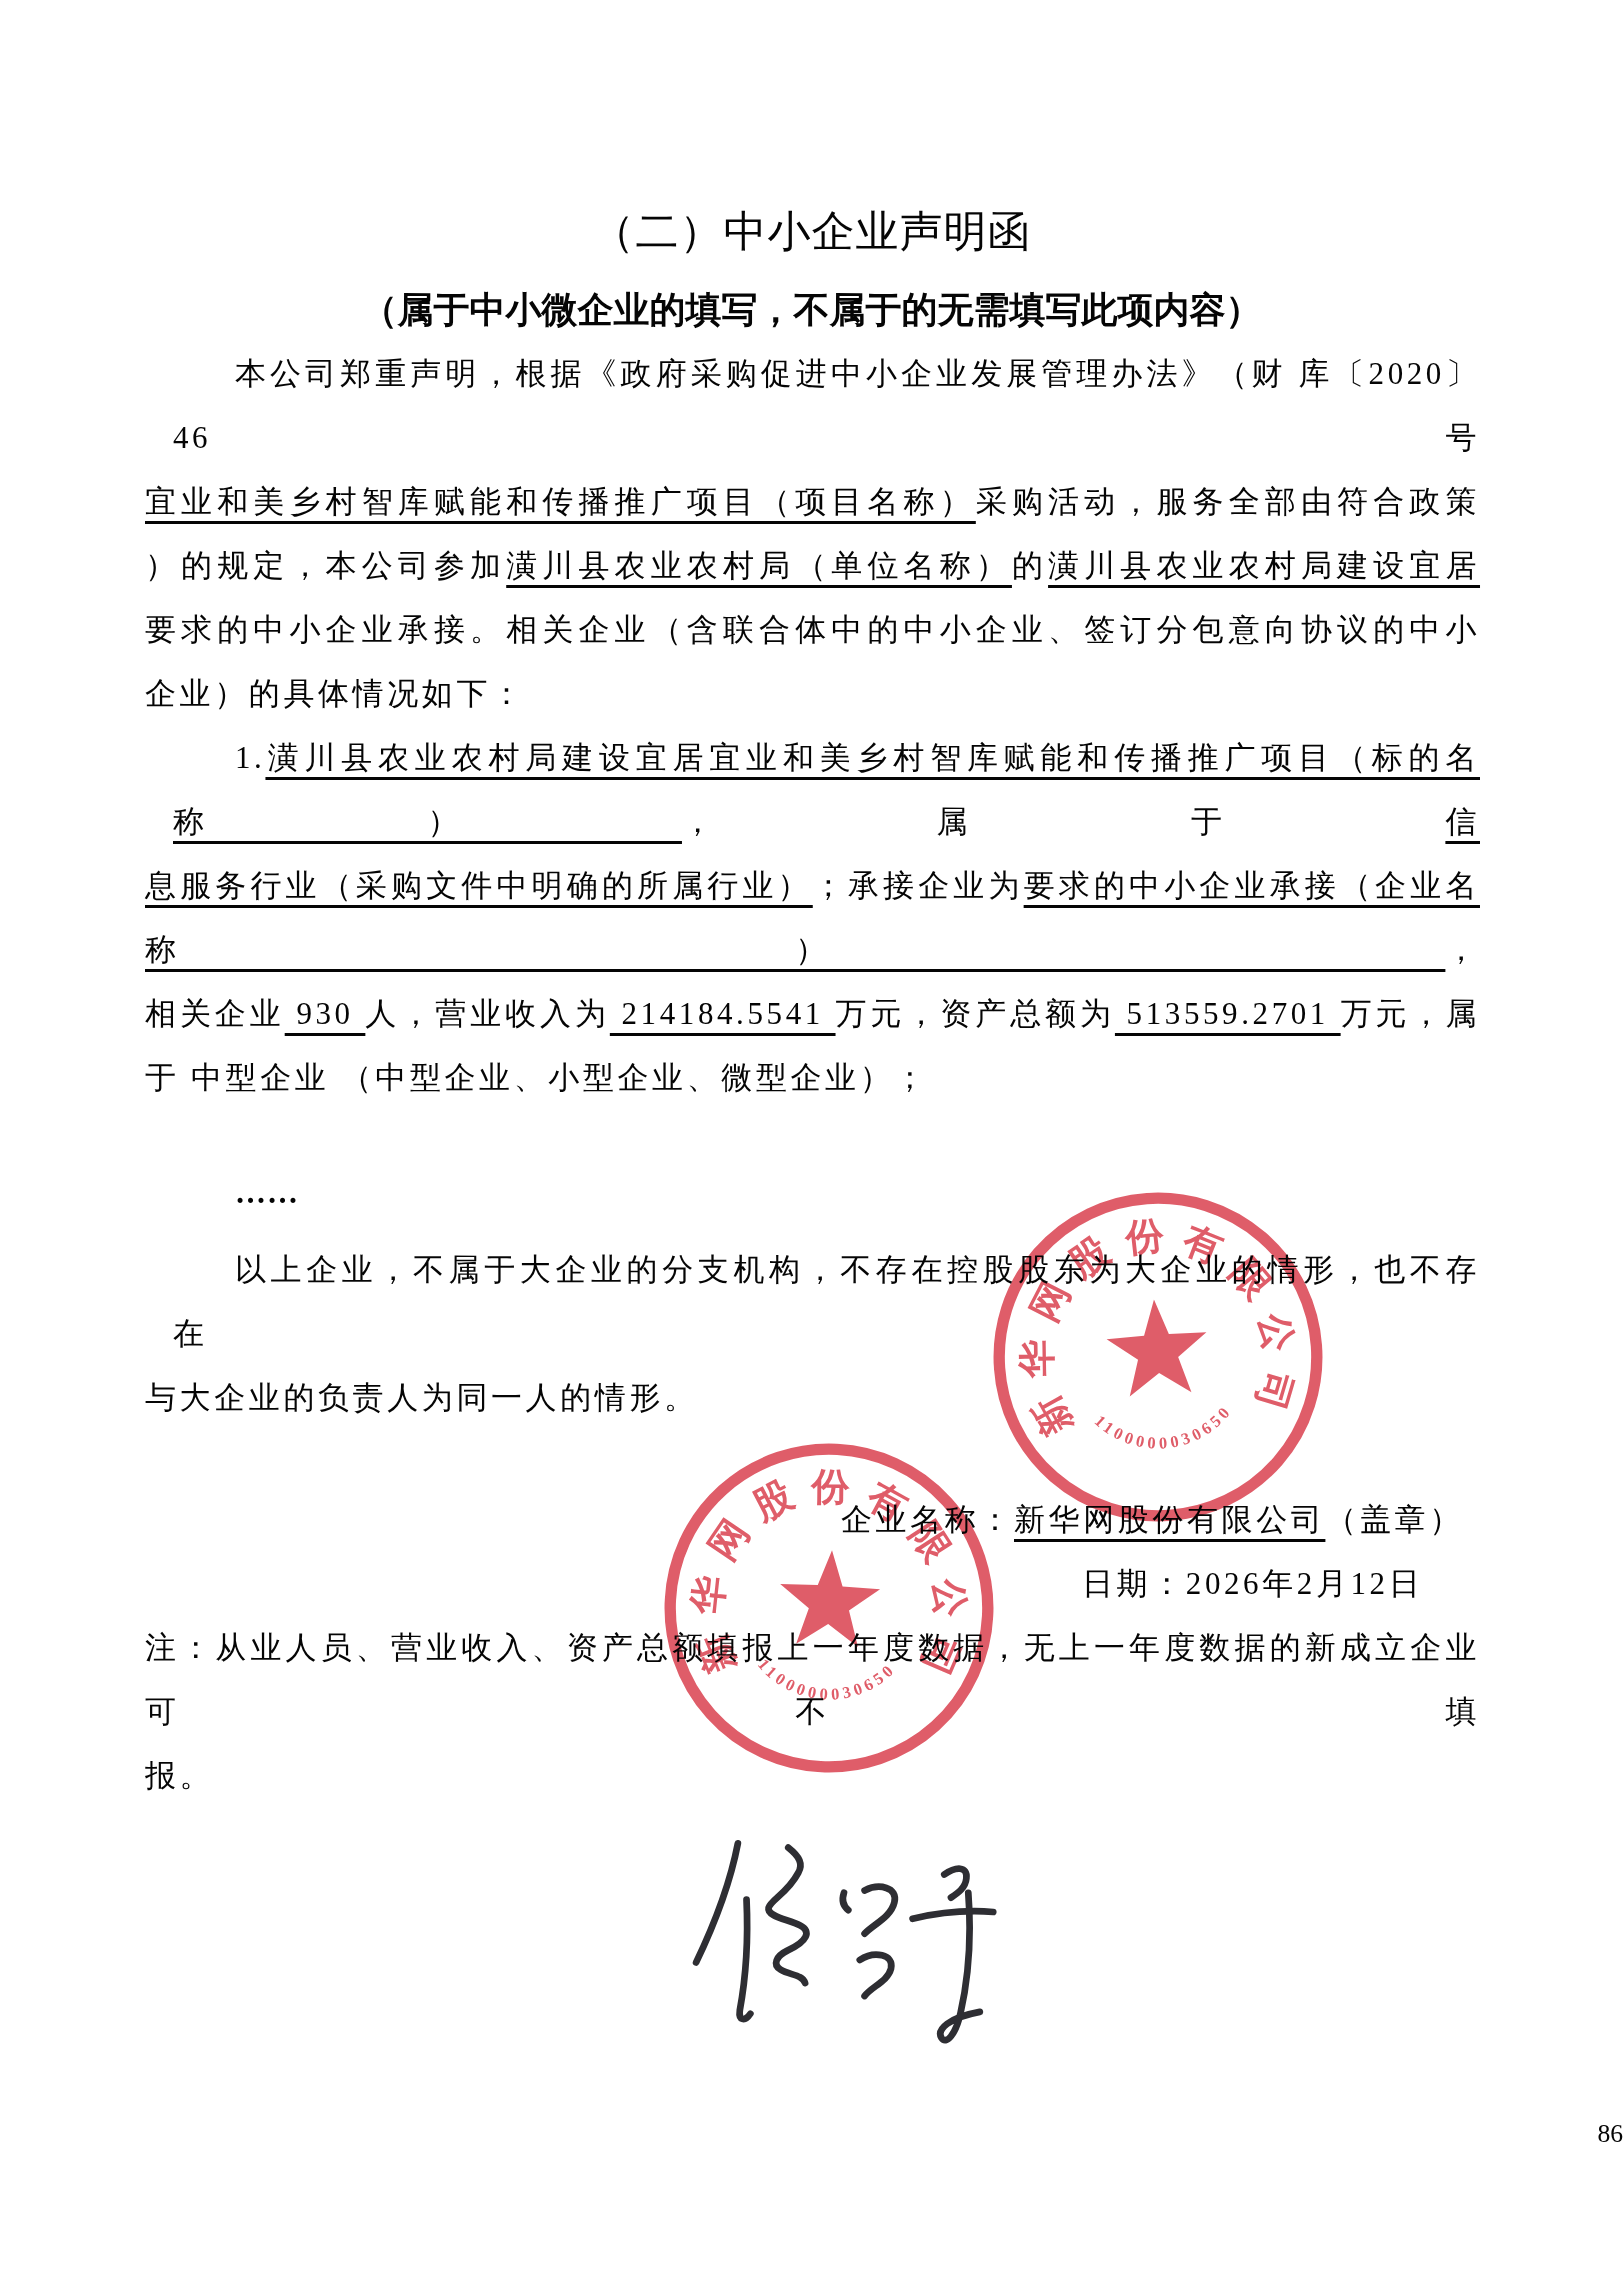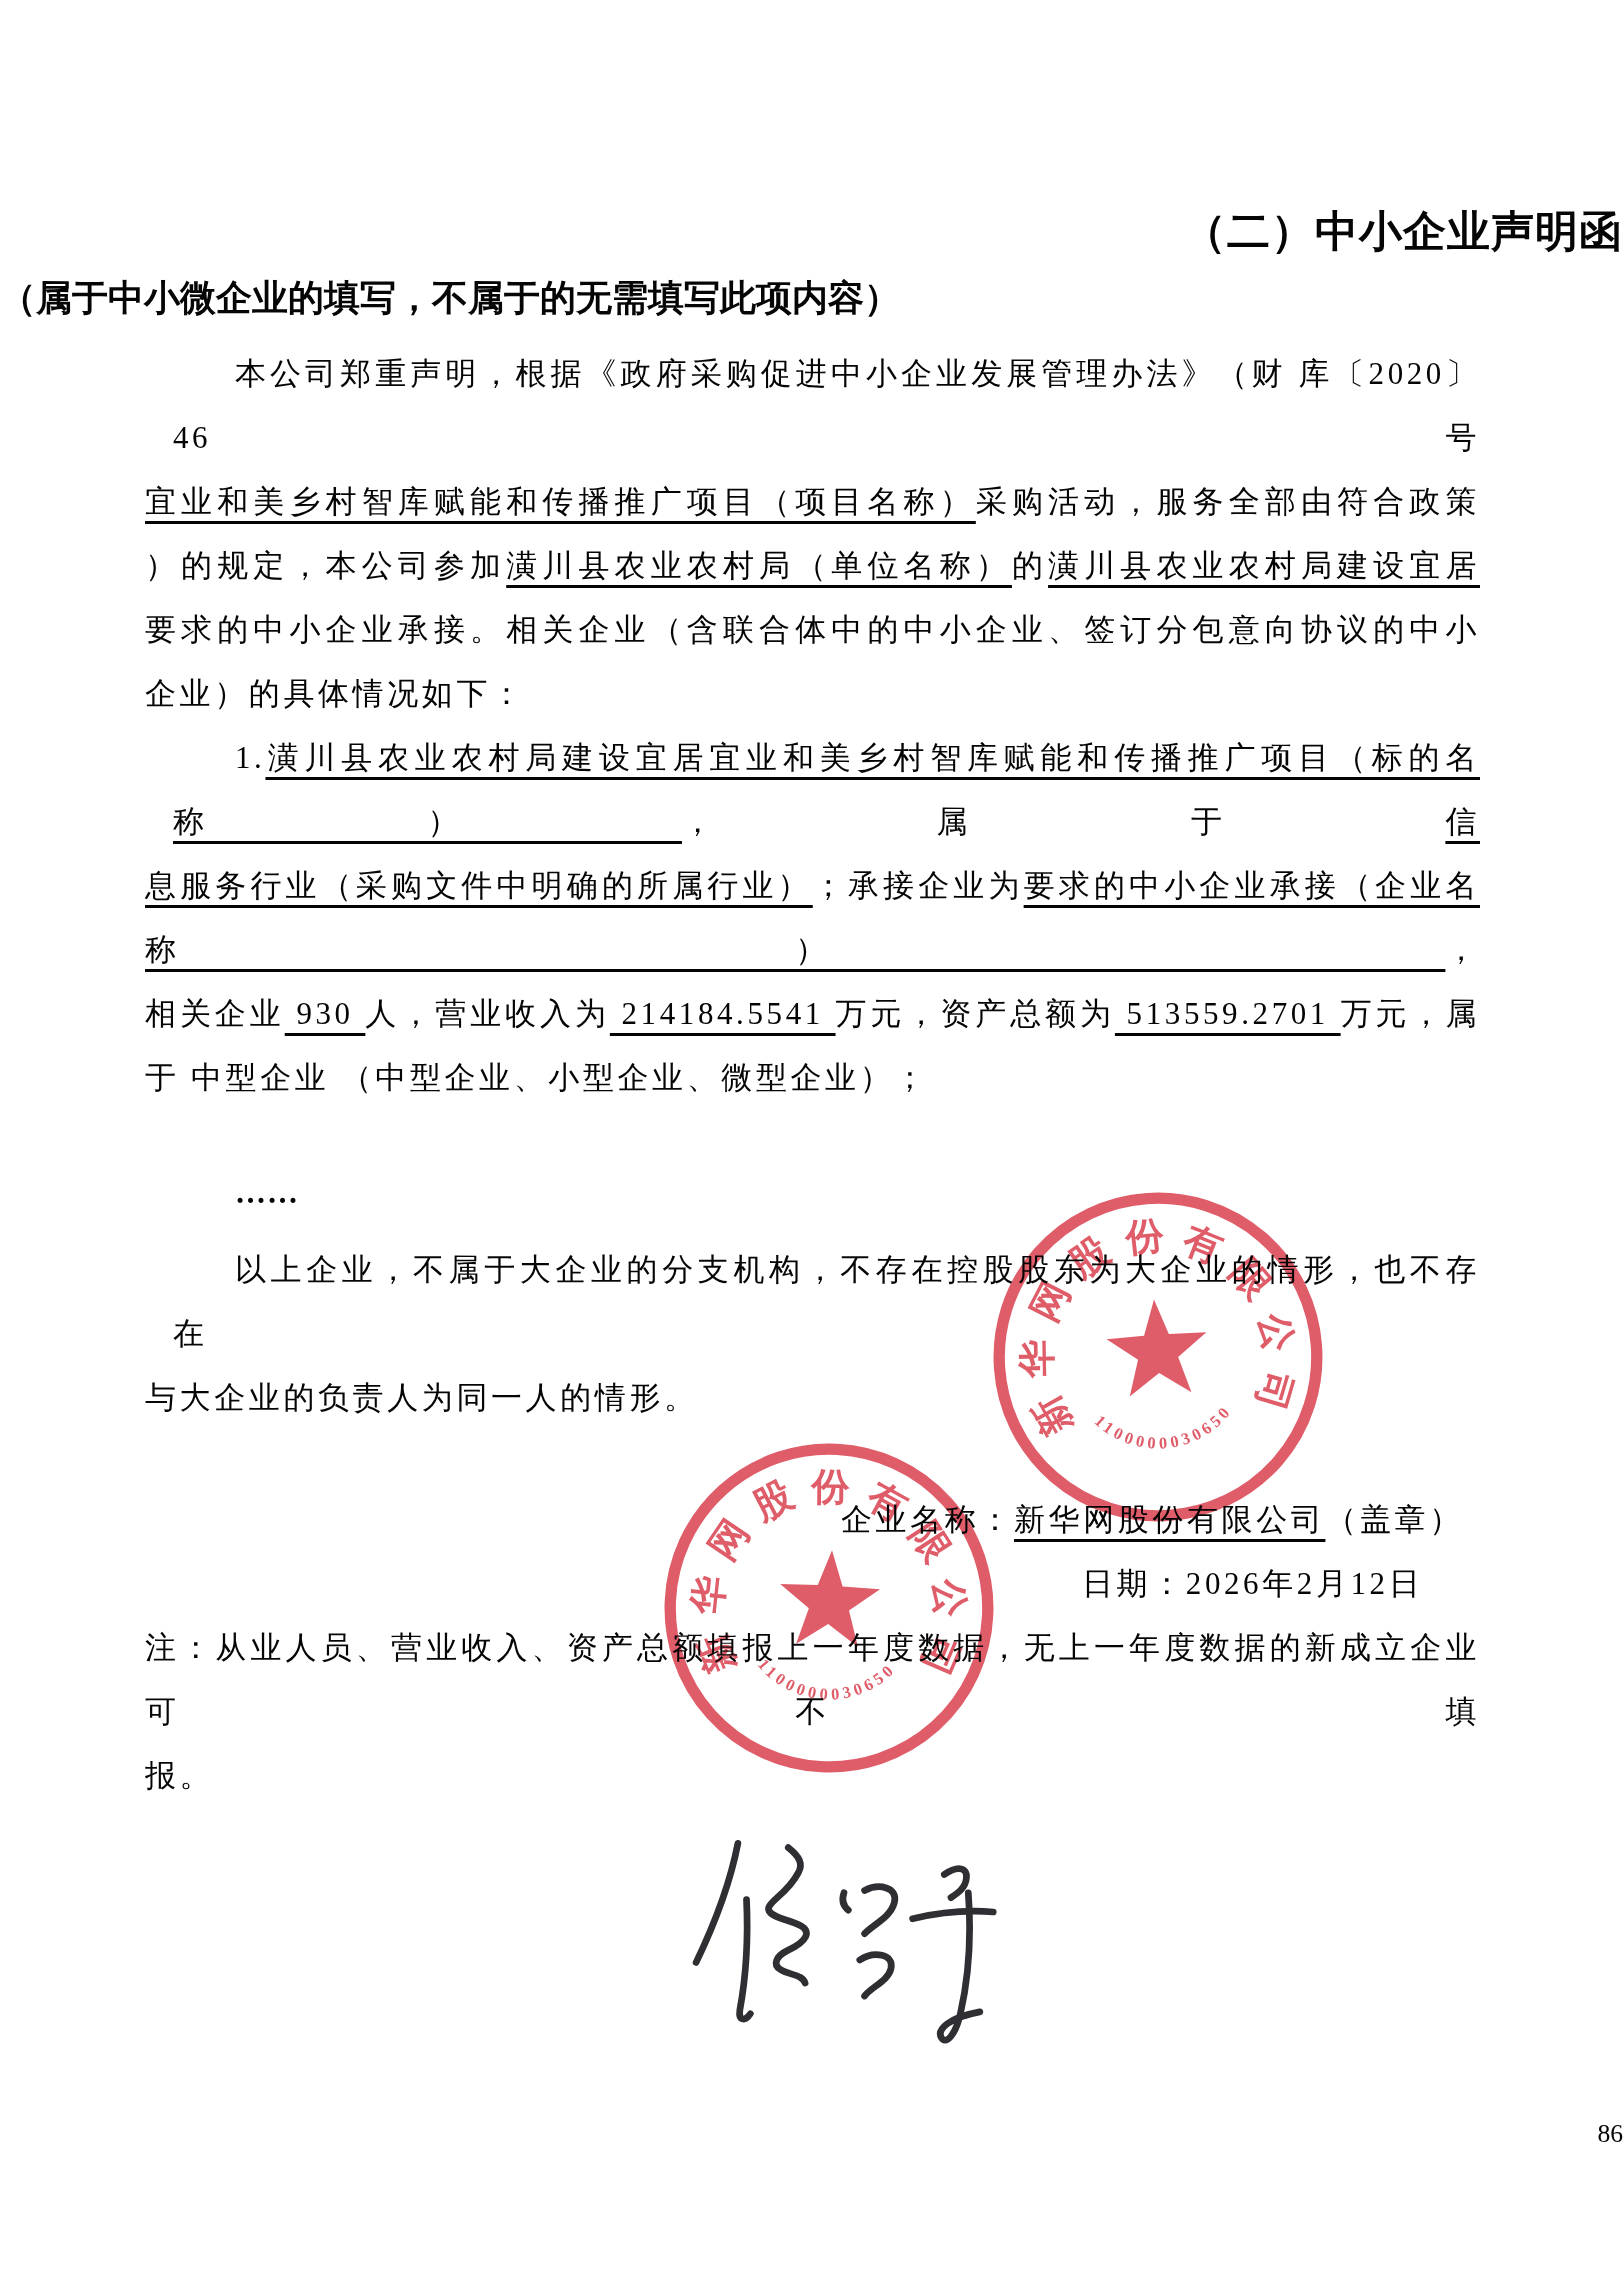--- a/index.html
+++ b/index.html
@@ -6,27 +6,28 @@
   .page{
     position:relative;
     width:1623px;height:2295px;
     background:#ffffff;
     font-family:"Liberation Serif","DejaVu Serif",serif;
     color:#050505;
     overflow:hidden;
   }
   .doc-title{
     position:absolute;top:203px;left:0;width:100%;
-    text-align:right;
+    text-align:center;
     font-family:"Liberation Sans","DejaVu Sans",sans-serif;
-    font-weight:bold;font-size:43px;line-height:56px;
+    font-weight:normal;font-size:43px;line-height:56px;
     letter-spacing:1px;
   }
   .doc-subtitle{
-    position:absolute;top:274px;left:0;width:100%;
+    position:absolute;top:286px;left:0;width:100%;
+    text-align:center;
     font-weight:bold;font-size:36px;line-height:49px;
   }
   .doc-body{
     position:absolute;top:342px;left:145px;width:1335px;
     font-size:31px;line-height:64px;
   }
   .line{
     white-space:pre-wrap;
     letter-spacing:3.6px;
     min-height:64px;

